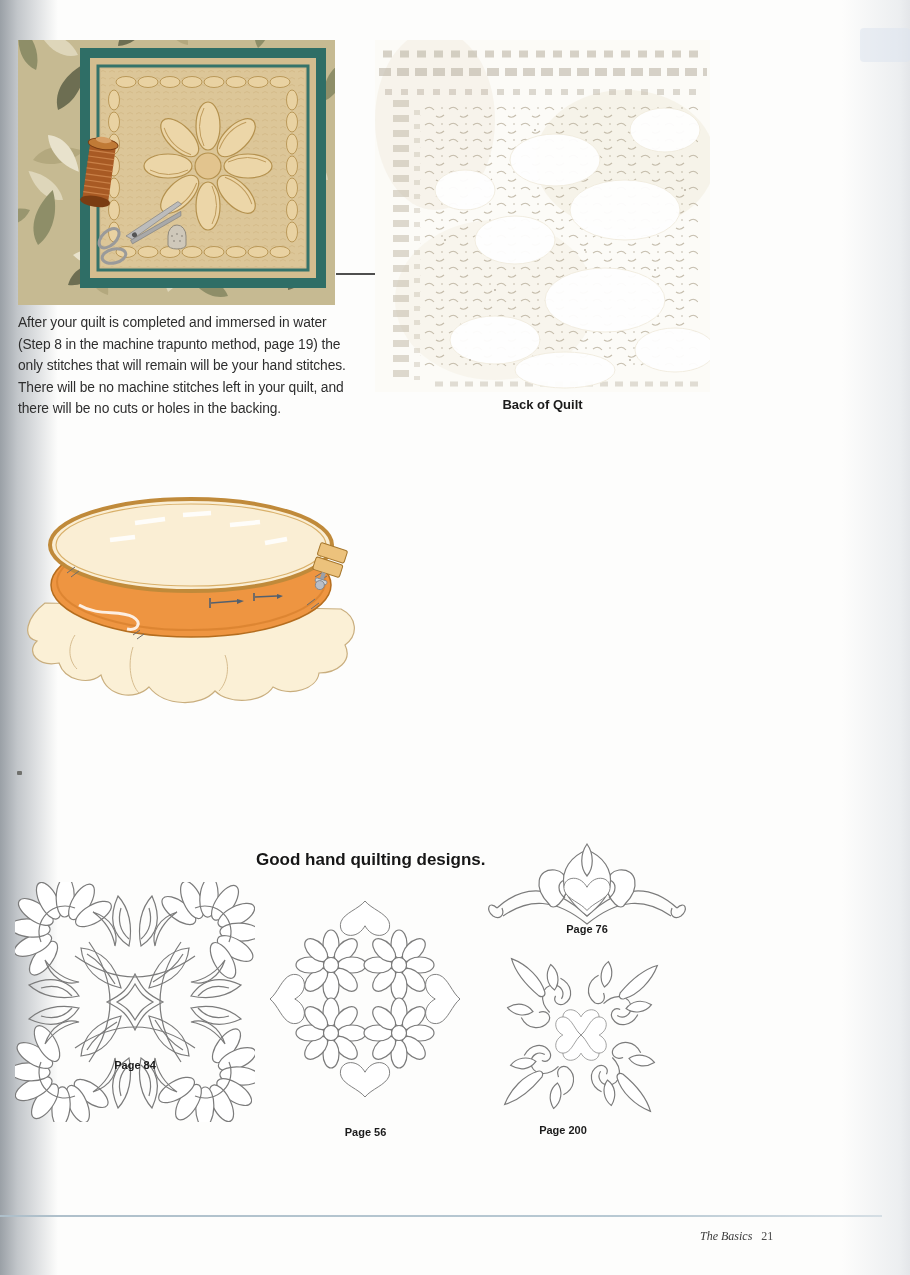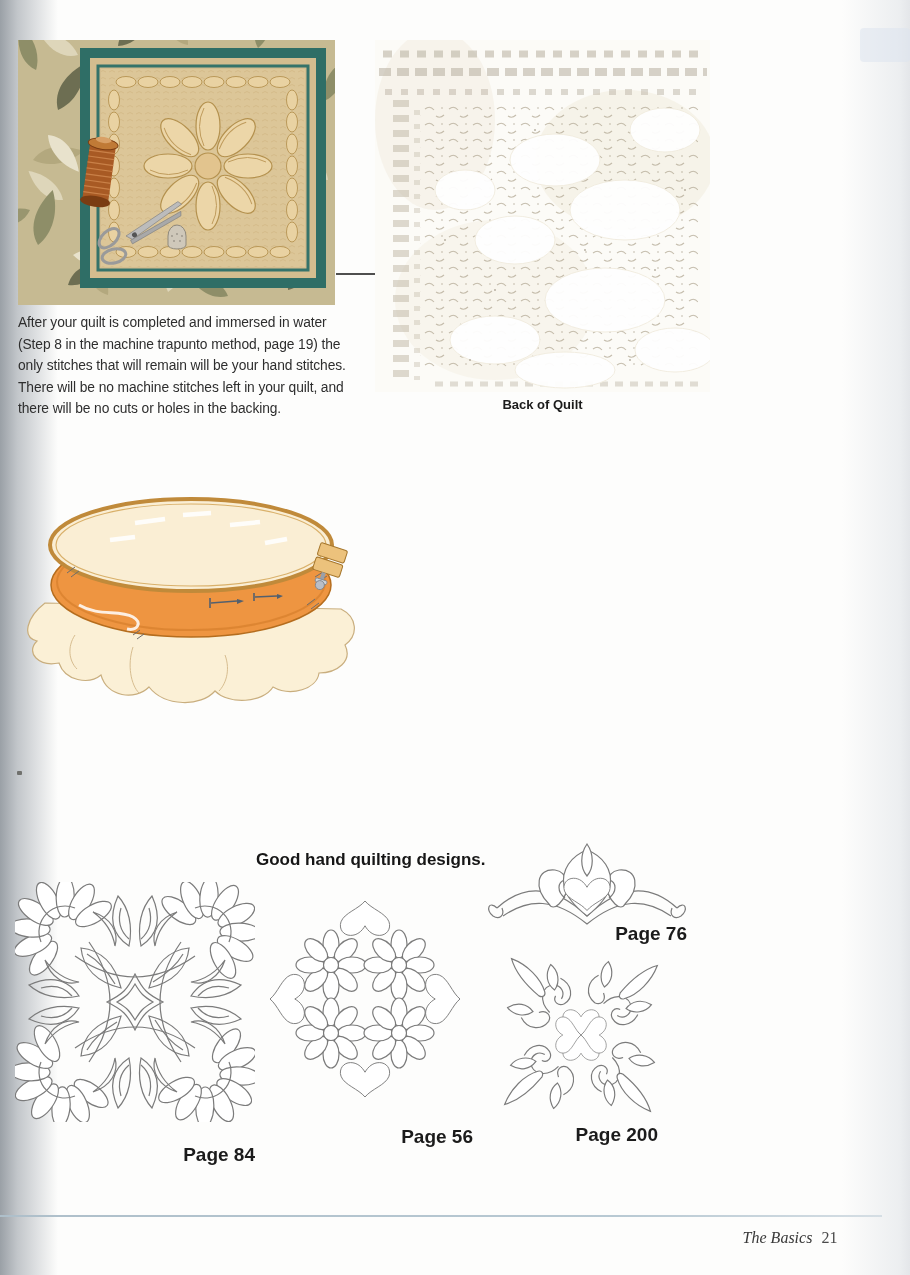--- a/index.html
+++ b/index.html
@@ -12,37 +12,37 @@
   #edge-right{left:842px;top:0;width:68px;height:1275px;
     background:linear-gradient(90deg,rgba(255,255,255,0) 0%,#eceef0 85%,#e4e6e9 100%);}
   #bleed{left:860px;top:28px;width:50px;height:34px;background:#dce4ee;border-radius:4px;opacity:.55;}
   #speck{left:17px;top:771px;width:5px;height:4px;background:#5a5a55;border-radius:1px;opacity:.8;}
   
   .pre{white-space:pre-line;}
   #intro-paragraph{left:18px;top:312px;width:400px;font-size:13.8px;line-height:21.6px;color:#2e2e2e;letter-spacing:-.1px;}
   #basting-note{left:388px;top:551px;width:330px;font-size:13.8px;line-height:22px;color:#2e2e2e;letter-spacing:-.1px;}
   #cap-backquilt{left:375px;top:397px;width:335px;text-align:center;font-weight:700;font-size:13px;color:#1b1b1b;}
   #designs-heading{left:256px;top:818px;font-weight:700;font-size:17px;color:#161616;margin-top:32px;}
-  .plabel{font-weight:700;font-size:19px;color:#1b1b1b;text-align:right;}
-  #lbl-84{left:15px;top:1144px;width:240px;}
+  .plabel{font-weight:700;font-size:11px;color:#1b1b1b;text-align:center;}
+  #lbl-84{left:15px;top:1059px;width:240px;}
   #lbl-88{left:258px;top:1126px;width:215px;}
   #lbl-76{left:487px;top:923px;width:200px;}
   #lbl-100{left:468px;top:1124px;width:190px;}
   
   #photo-left{left:18px;top:40px;width:317px;height:265px;}
   #photo-right{left:375px;top:40px;width:335px;height:352px;}
   #arrow{left:336px;top:266px;width:96px;height:16px;}
   #hoop{left:15px;top:485px;width:345px;height:225px;}
   #design-84{left:15px;top:882px;width:240px;height:240px;}
   #design-88{left:258px;top:885px;width:215px;height:230px;}
   #design-76{left:487px;top:836px;width:200px;height:92px;}
   #design-100{left:488px;top:948px;width:186px;height:176px;}
   
   #footer-rule{left:0;top:1215px;width:882px;height:2px;background:linear-gradient(90deg,#aebfca,#b8c9d3 70%,#d5dee4);}
-  #footer-text{left:700px;top:1229px;width:180px;text-align:center;font-family:"Liberation Serif",serif;font-size:16px;color:#3a3a3a;}
+  #footer-text{left:700px;top:1229px;width:180px;text-align:left;font-family:"Liberation Serif",serif;font-size:12px;color:#3a3a3a;}
   #footer-text .sec{font-style:italic;}
   #footer-text .num{font-style:normal;color:#4a4a4a;margin-left:9px;}
   svg{display:block;}
   .ln{stroke:#7b7b7b;stroke-width:1.2;fill:none;}
   .lw{stroke:#7b7b7b;stroke-width:1.2;fill:#fff;}
 </style>
 </head>
 <body>
 
 <div id="page">

